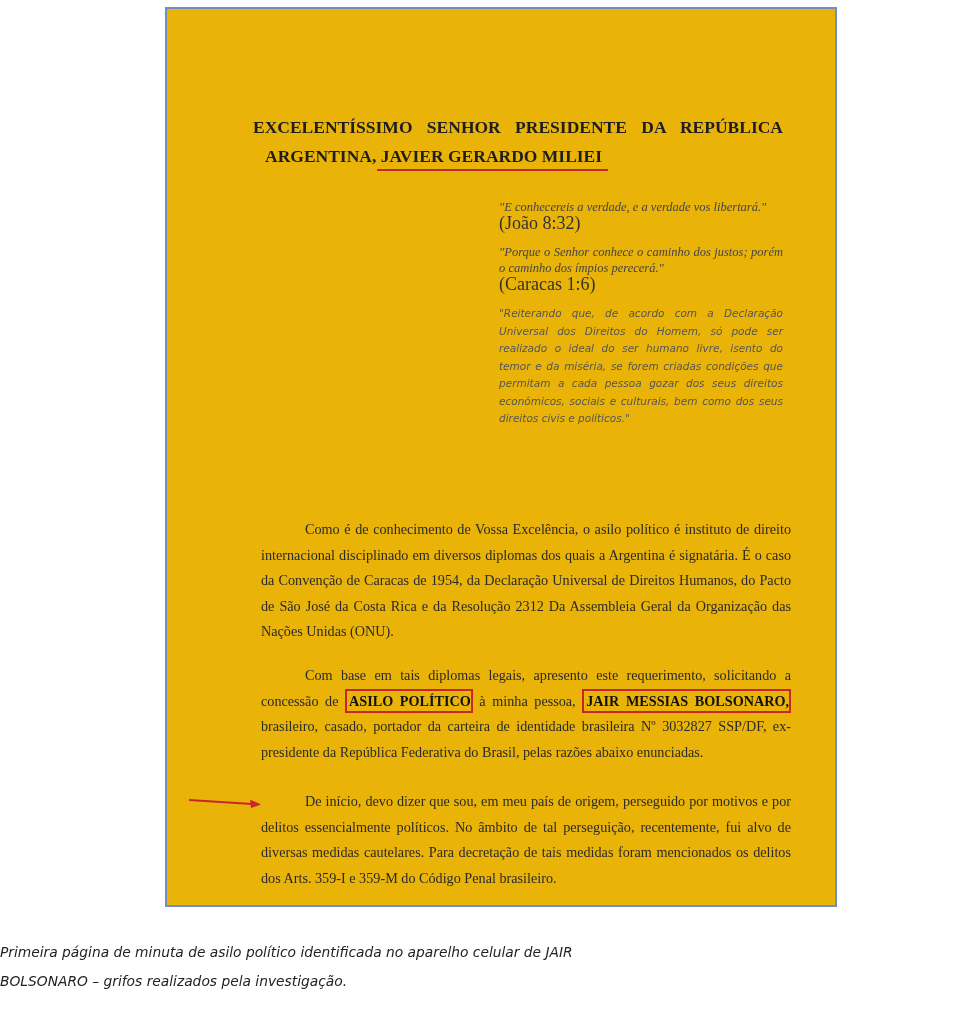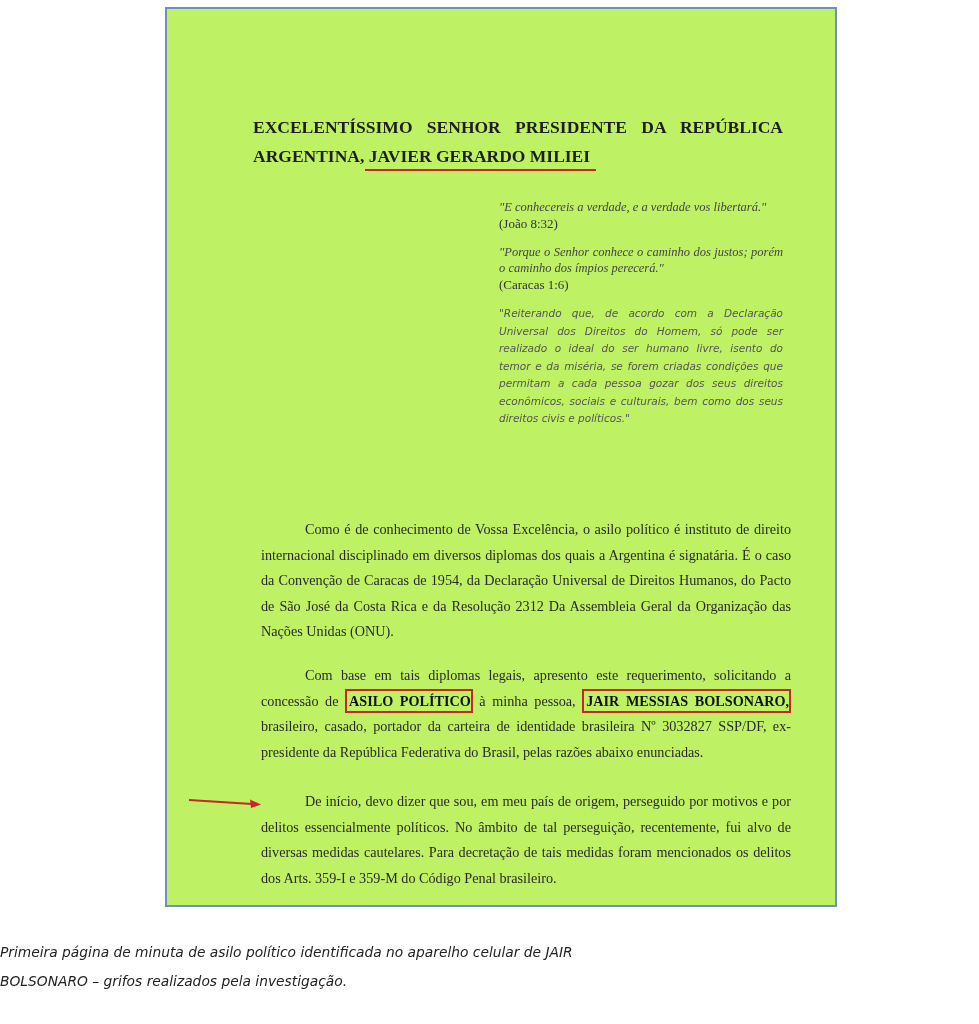--- a/index.html
+++ b/index.html
@@ -1,39 +1,39 @@
 <!DOCTYPE html>
 <html><head>
 <meta charset="utf-8">
 <style>
   html, body { margin:0; padding:0; background:#ffffff; }
   body { width:979px; height:1024px; position:relative; overflow:hidden; }
   .frame {
     position:absolute; left:165px; top:7px; width:668px; height:896px;
-    border:2px solid #6f8fc4; box-sizing:content-box; background:#bef264;
+    border:2px solid #6f8fc4; box-sizing:content-box; background:#eab308;
   }
   .page { position:absolute; left:0; top:0; width:100%; height:100%; }
   .title {
     position:absolute; left:86px; top:104px; width:530px;
     font-family:"Liberation Serif", serif; font-weight:bold; font-size:17.5px;
     line-height:29px; color:#1e1e1e; text-align:justify; text-align-last:justify;
   }
-  .title .l2 { text-align-last:left; display:block; }
+  .title .l2 { text-align-last:left; display:block;margin-left:12px; }
   .title .u { position:relative; }
   .title .u::after {
     content:""; position:absolute; left:-4px; right:-6px; bottom:-5px;
     height:2px; background:#c8262b;
   }
   .epigraphs { position:absolute; left:332px; top:190px; width:284px; color:#333; }
   .ep { margin-bottom:12px; }
   .ep .q {
     font-family:"Liberation Serif", serif; font-style:italic; font-size:12.5px;
     line-height:16px; text-align:justify; color:#444;
   }
-  .ep .src { font-family:"Liberation Serif", serif; font-size:13px; line-height:17px; color:#333; }
+  .ep .src { font-family:"Liberation Serif", serif; font-size:18px; line-height:17px; color:#333; }
   .ep3 .q {
     font-family:"DejaVu Sans", sans-serif; font-style:italic; font-size:10.5px;
     line-height:17.5px; color:#555; text-align:justify;
   }
   .ep3 .src { font-family:"DejaVu Sans", sans-serif; font-size:10.5px; line-height:17px; color:#444; }
   .para {
     position:absolute; left:86px; width:530px;
     font-family:"Liberation Serif", serif; font-size:14.2px; line-height:25.5px;
     color:#2a2a2a; text-align:justify; text-indent:44px;margin-left:8px;
   }

